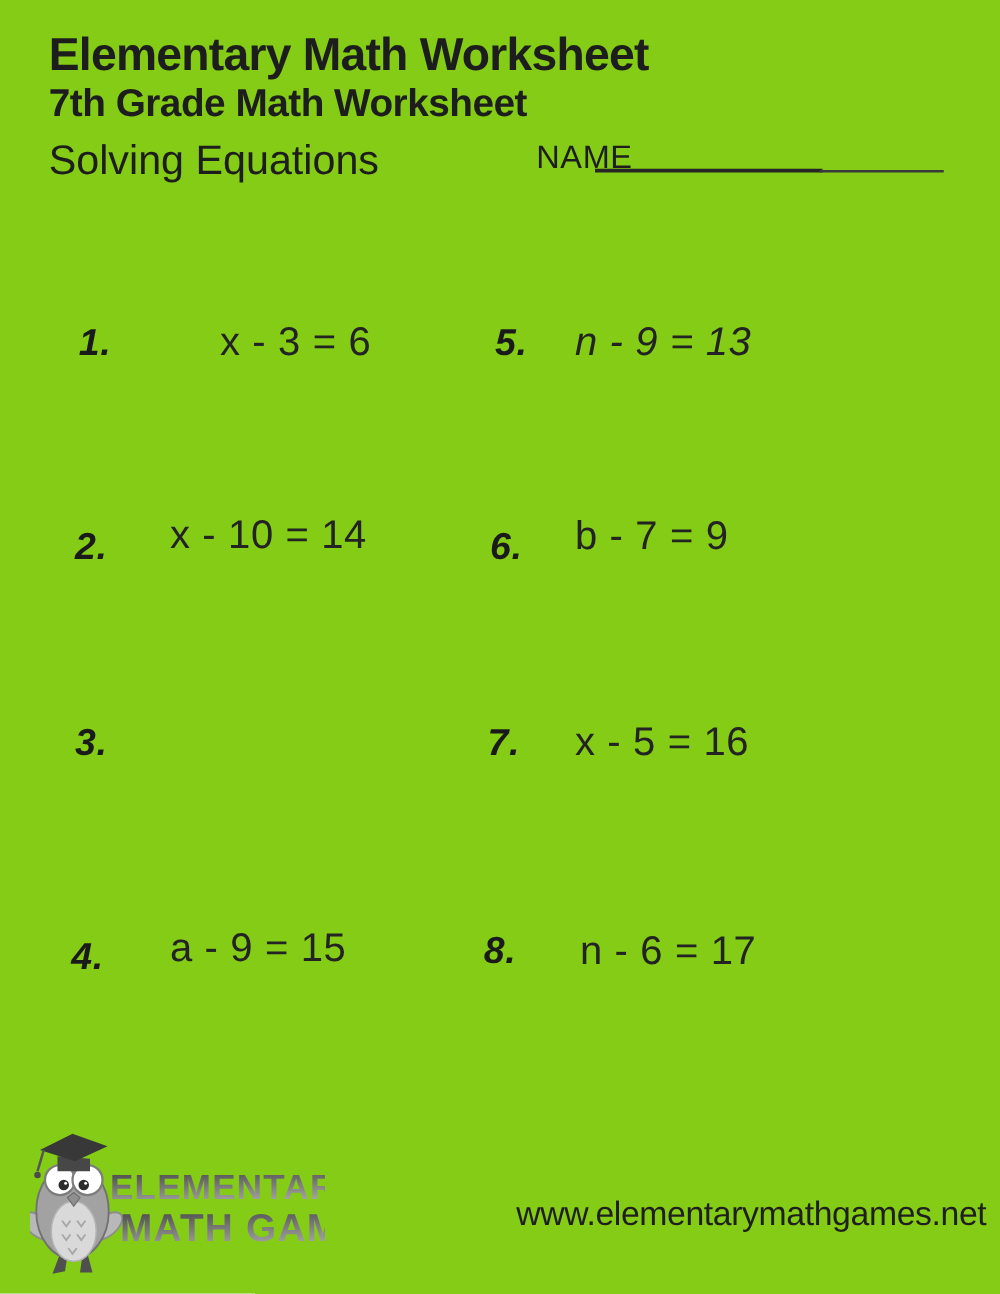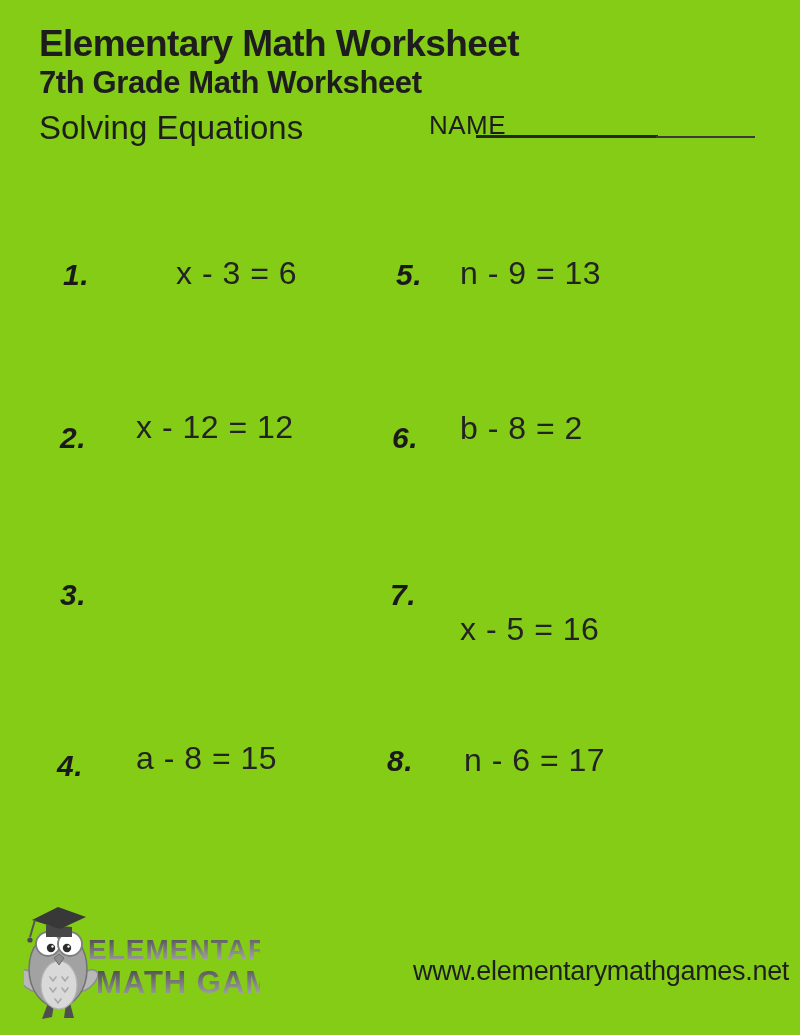--- a/index.html
+++ b/index.html
@@ -47,35 +47,35 @@
   <div class="abs title2">7th Grade Math Worksheet</div>
   <div class="abs topic">Solving Equations</div>
   <div class="abs name-label">NAME</div>
   <div class="abs name-line-a"></div>
   <div class="abs name-line-b"></div>
 
   <div class="abs pnum" style="left:63px;  top:260px;">1.</div>
   <div class="abs peq" style="left:136px; top:257px;margin-left:40px;">x - 3 = 6</div>
 
   <div class="abs pnum" style="left:60px;  top:423px;">2.</div>
-  <div class="abs peq" style="left:136px; top:411px;">x - 12 = 12</div>
+  <div class="abs peq" style="left:136px; top:411px;">x - 10 = 14</div>
 
   <div class="abs pnum" style="left:60px;  top:580px;">3.</div>
 
   <div class="abs pnum" style="left:57px;  top:751px;">4.</div>
-  <div class="abs peq" style="left:136px; top:742px;">a - 8 = 15</div>
+  <div class="abs peq" style="left:136px; top:742px;">a - 9 = 15</div>
 
   <div class="abs pnum" style="left:396px; top:260px;">5.</div>
-  <div class="abs peq" style="left:460px; top:257px;">n - 9 = 13</div>
+  <div class="abs peq" style="left:460px; top:257px;font-style:italic;">n - 9 = 13</div>
 
   <div class="abs pnum" style="left:392px; top:423px;">6.</div>
-  <div class="abs peq" style="left:460px; top:412px;">b - 8 = 2</div>
+  <div class="abs peq" style="left:460px; top:412px;">b - 7 = 9</div>
 
   <div class="abs pnum" style="left:390px; top:580px;">7.</div>
-  <div class="abs peq" style="left:460px; top:577px;margin-top:36px;">x - 5 = 16</div>
+  <div class="abs peq" style="left:460px; top:577px;">x - 5 = 16</div>
 
   <div class="abs pnum" style="left:387px; top:746px;">8.</div>
   <div class="abs peq" style="left:464px; top:744px;">n - 6 = 17</div>
 
   <svg class="logo-svg" width="236" height="126" viewBox="0 0 236 126" xmlns="http://www.w3.org/2000/svg">
     <defs>
       <linearGradient id="logograd" x1="0" y1="0" x2="0.25" y2="1">
         <stop offset="0" stop-color="#3f3f3f"></stop>
         <stop offset="1" stop-color="#a8a8a8"></stop>
       </linearGradient>

